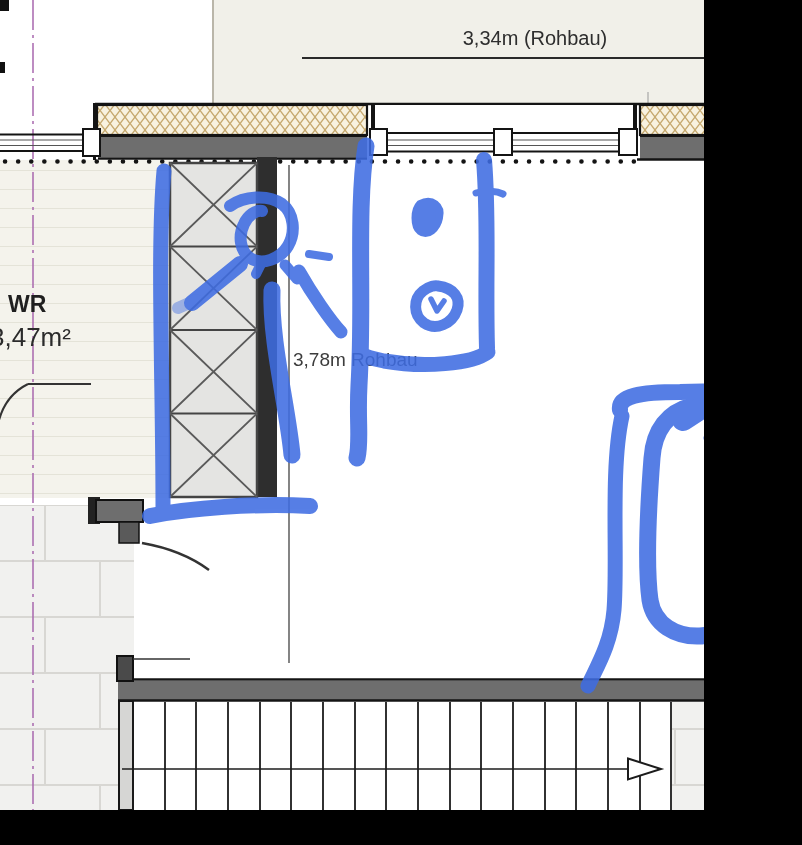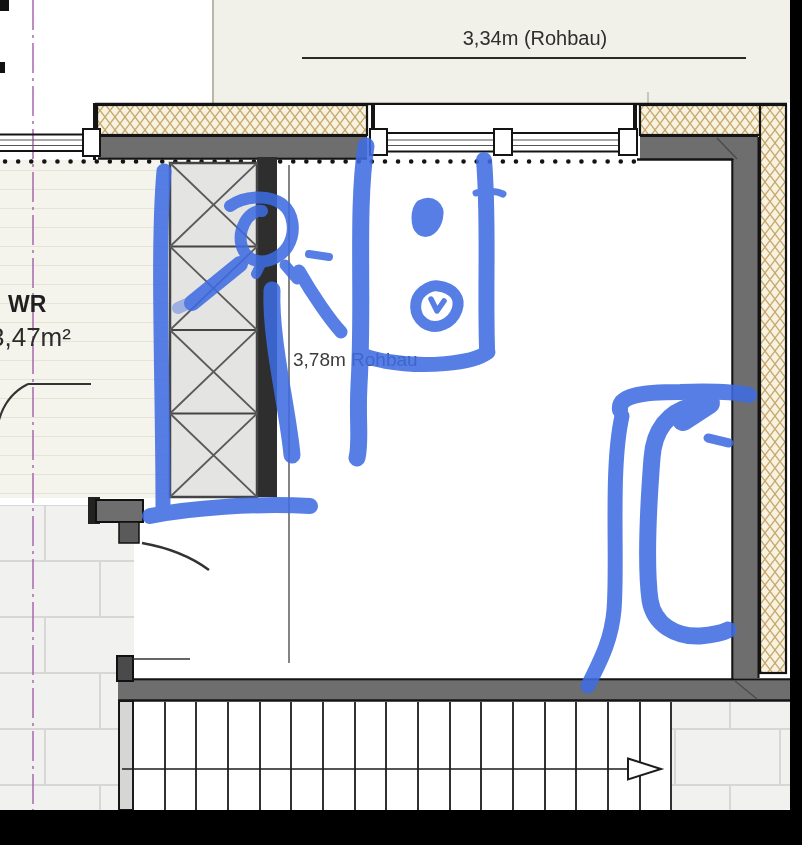--- a/index.html
+++ b/index.html
@@ -1,16 +1,16 @@
 <!DOCTYPE html>
 <html><head>
 <meta charset="utf-8">
 <style>
   html,body{margin:0;padding:0;background:#000;}
-  #stage{position:relative;width:790px;height:845px;background:#d946ef;overflow:hidden;
+  #stage{position:relative;width:704px;height:845px;background:#d946ef;overflow:hidden;
          font-family:"Liberation Sans",sans-serif;}
   svg{display:block}
   text{font-family:"Liberation Sans",sans-serif;}
   .dim-text{font-size:20px;fill:#2e2e2e;}
   .room-name{font-size:23px;font-weight:bold;fill:#1f1f1f;}
   .room-area{font-size:26px;fill:#2b2b2b;}
   .room-dim{font-size:19px;fill:#3c3c3c;}
 </style>
 </head>
 <body>

